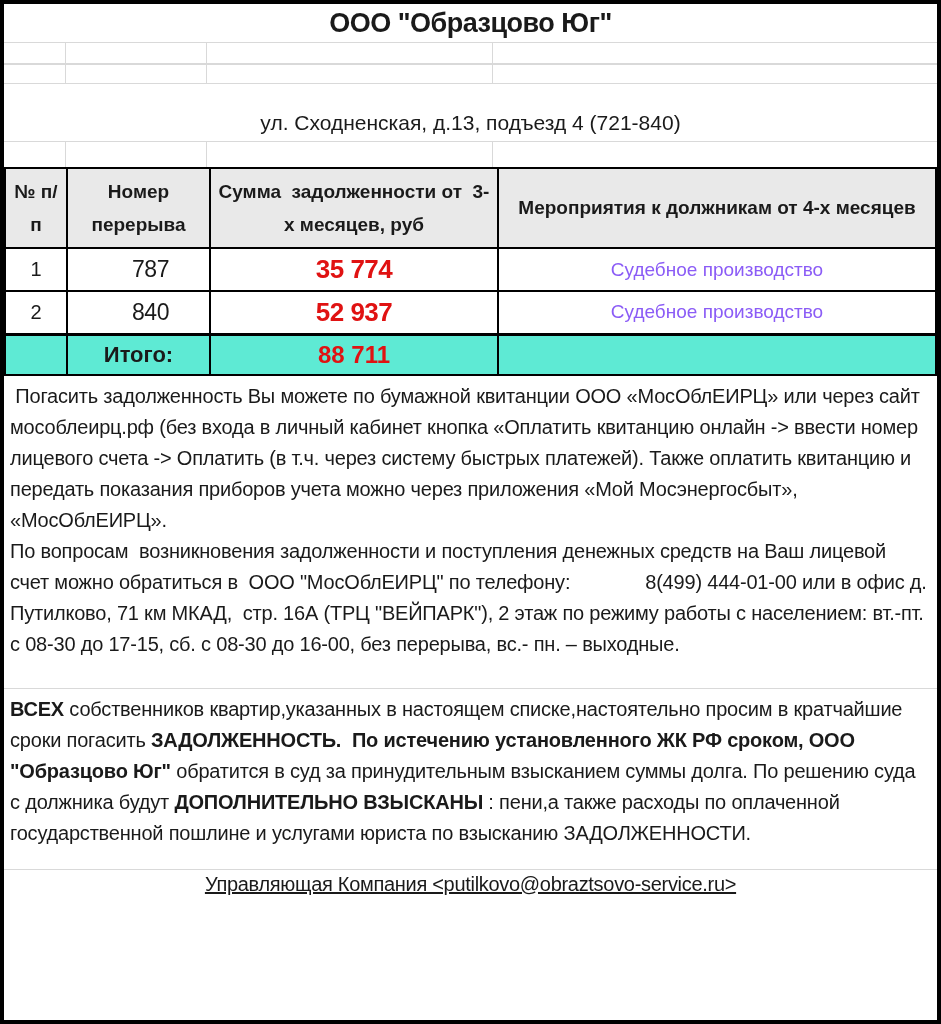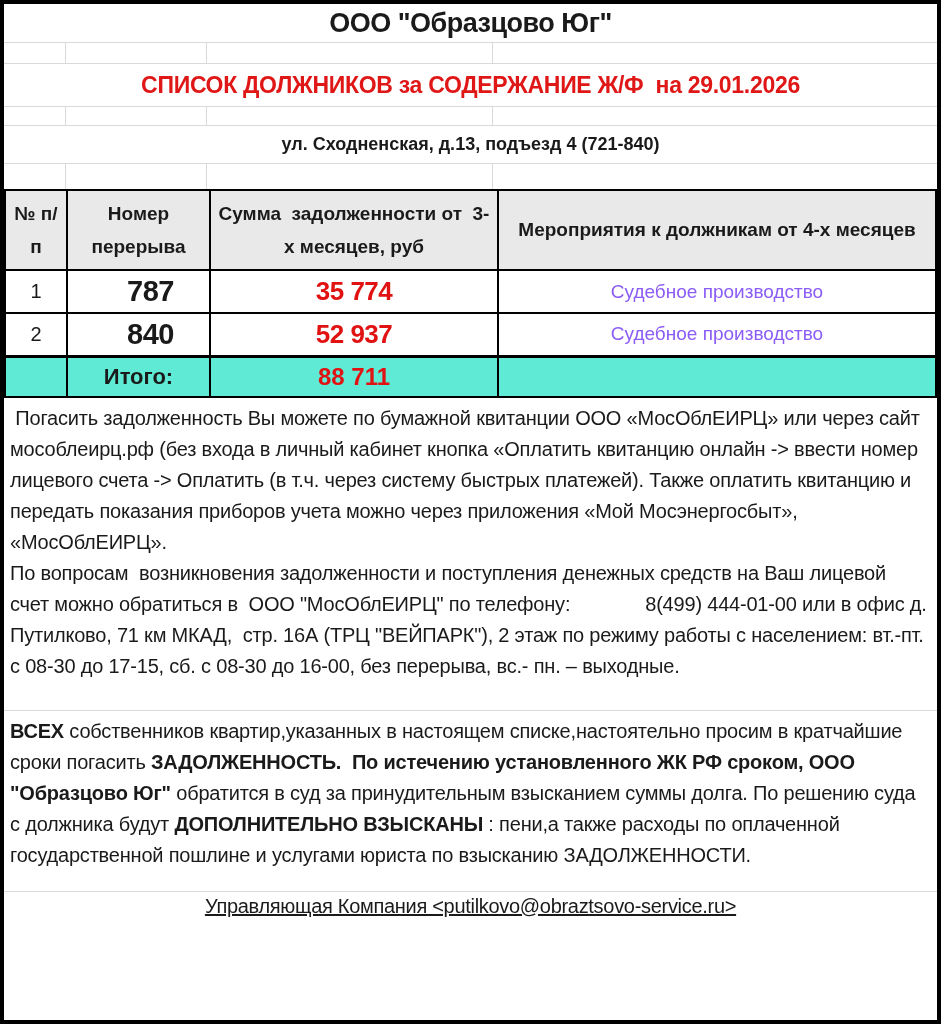--- a/index.html
+++ b/index.html
@@ -16,30 +16,30 @@
     font-size:27px; font-weight:bold; letter-spacing:-0.5px; }
   .spacer{ height:22px; display:flex; border-top:1px solid #d9d9d9; border-bottom:1px solid #d9d9d9; }
   .spacer.no-bottom{ border-bottom:none; }
   .spacer .c1{ width:62px;  border-right:1px solid #d9d9d9; }
   .spacer .c2{ width:141px; border-right:1px solid #d9d9d9; }
   .spacer .c3{ width:286px; border-right:1px solid #d9d9d9; }
   .spacer .c4{ flex:1; }
   .row-red{ height:42px; display:flex; align-items:center; justify-content:center;
     font-size:23px; font-weight:bold; color:#e01717; letter-spacing:-0.3px; }
   .row-address{ height:37px; display:flex; align-items:center; justify-content:center;
-    font-size:18px; font-weight:bold; }
+    font-size:21px; font-weight:normal;margin-top:20px; }
 
   
   table.debtors{ width:100%; border-collapse:collapse; table-layout:fixed; }
   table.debtors td,table.debtors th{ border:2px solid #000; text-align:center; vertical-align:middle; }
   table.debtors th{ background:#e9e9e9; font-size:19px; font-weight:bold; height:80px;
     line-height:1.75; padding:0 6px; }
   tr.data-row{ height:43px; }
   td.num-cell{ font-size:20px; }
-  td.apt-cell{ font-size:29px; font-weight:bold; letter-spacing:-0.5px;padding-left:24px; }
+  td.apt-cell{ font-size:23px; font-weight:normal; letter-spacing:-0.5px;padding-left:24px; }
   td.amount-cell{ font-size:26px; font-weight:bold; color:#e01212; letter-spacing:-0.5px; }
   td.action-cell{ font-size:19px; font-weight:500; color:#8b5cf6; }
   tr.total-row{ height:41px; }
   tr.total-row td{ background:#5eead4; border-top:3px solid #000; }
   td.total-label{ font-size:22px; font-weight:bold; }
   td.total-amount{ font-size:24px; font-weight:bold; color:#e01212; }
 
   
   .textblock{ padding:5px 10px 0 6px; font-size:20px; line-height:31px; letter-spacing:-0.2px; }
   .gap-rule{ margin-top:28px; border-top:1px solid #d9d9d9; }
@@ -59,21 +59,20 @@
 
   <div class="row-title pre">ООО "Образцово Юг"</div>
 
   <div class="spacer">
     <div class="c1"></div>
       <div class="c2"></div>
       <div class="c3"></div>
       <div class="c4"></div>
   </div>
 
-  <div class="row-red pre">СПИСОК ДОЛЖНИКОВ за СОДЕРЖАНИЕ Ж/Ф  на 29.01.2026</div>
 
   <div class="spacer" style="height:20px">
     <div class="c1"></div>
       <div class="c2"></div>
       <div class="c3"></div>
       <div class="c4"></div>
   </div>
 
   <div class="row-address pre">ул. Сходненская, д.13, подъезд 4 (721-840)</div>
 

